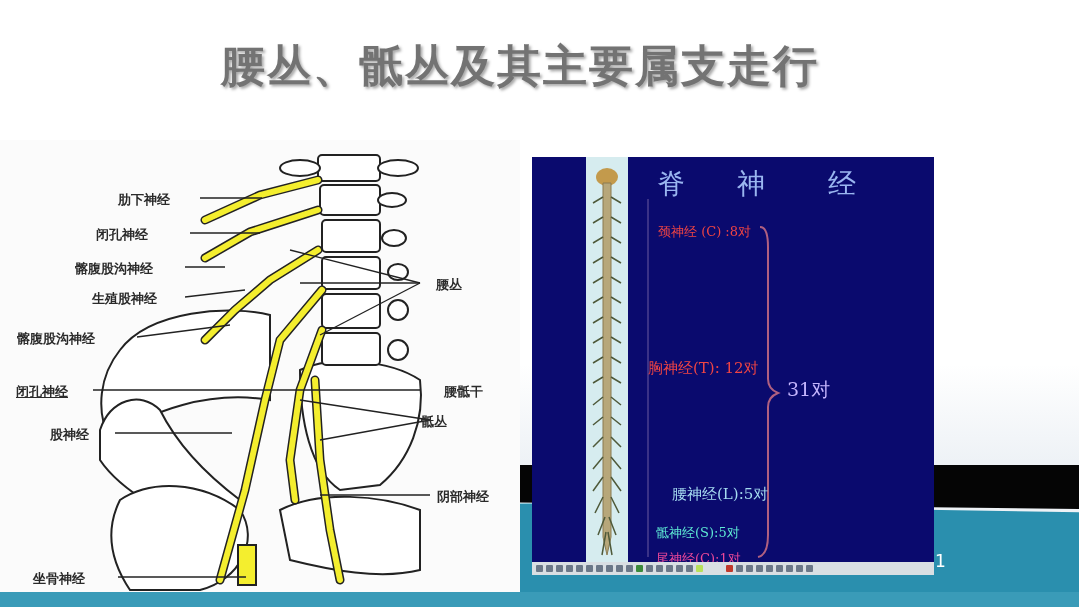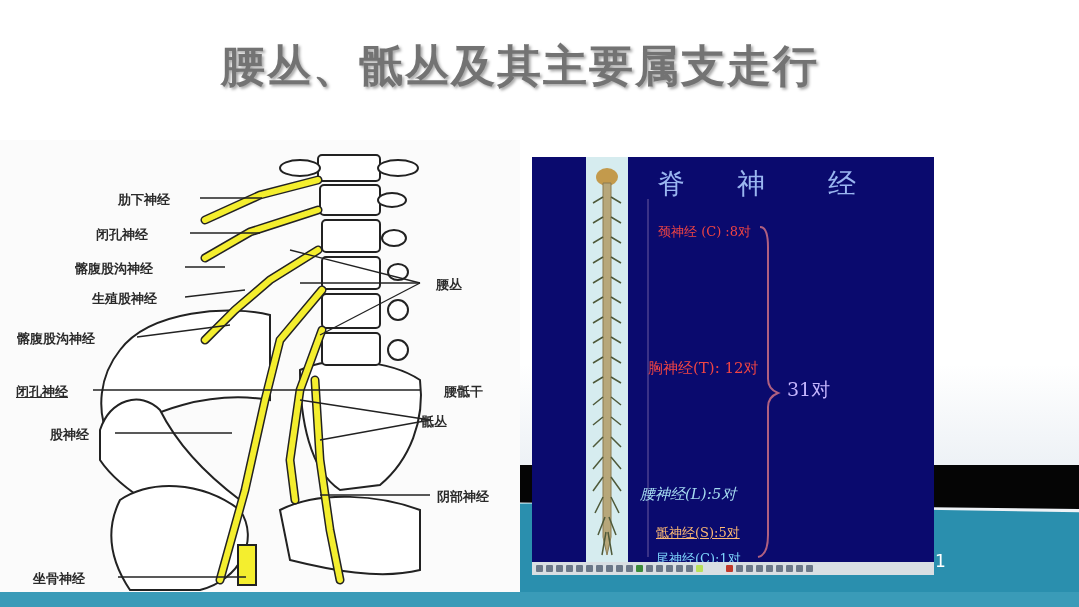--- a/index.html
+++ b/index.html
@@ -129,23 +129,23 @@
   <span class="panel-title" style="left:205px;">神</span>
   <span class="panel-title" style="left:296px;">经</span>
 
   <svg style="position:absolute; left:0; top:0;" width="402" height="405" viewBox="0 0 402 405">
     <line x1="116" y1="42" x2="116" y2="400" stroke="#6a5aa0" stroke-width="1"></line>
     <path d="M228 70 Q236 70 236 90 L236 222 Q236 232 246 236 Q236 240 236 250 L236 378 Q236 398 226 400" fill="none" stroke="#b06080" stroke-width="2"></path>
   </svg>
 
   <span class="ptxt" style="left:126px; top:66px; color:#ef4444; font-size:13px;">颈神经 (C) :8对</span>
   <span class="ptxt" style="left:116px; top:202px; color:#ef4444; font-size:15px;">胸神经(T): 12对</span>
-  <span class="ptxt" style="left:108px; top:328px; color:#a6dcf0; font-size:15px;font-style:italic;">腰神经(L):5对</span>
-  <span class="ptxt" style="left:124px; top:367px; color:#fdba74; font-size:13px;text-decoration:underline;">骶神经(S):5对</span>
-  <span class="ptxt" style="left:124px; top:393px; color:#7dd3fc; font-size:13px;">尾神经(C):1对</span>
+  <span class="ptxt" style="left:140px; top:328px; color:#a6dcf0; font-size:15px;">腰神经(L):5对</span>
+  <span class="ptxt" style="left:124px; top:367px; color:#5eead4; font-size:13px;">骶神经(S):5对</span>
+  <span class="ptxt" style="left:124px; top:393px; color:#ec4899; font-size:13px;">尾神经(C):1对</span>
   <span class="total">31对</span>
 </div>
 
 <div class="toolbar">
   <span class="tb-icon"></span>
   <span class="tb-icon"></span>
   <span class="tb-icon"></span>
   <span class="tb-icon"></span>
   <span class="tb-icon"></span>
   <span class="tb-icon"></span>

